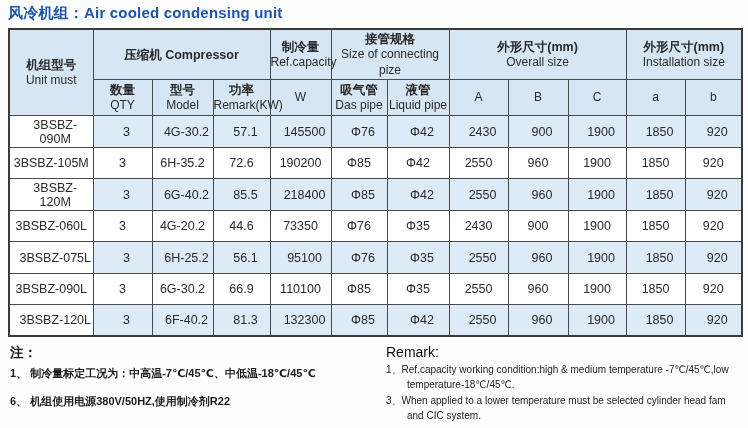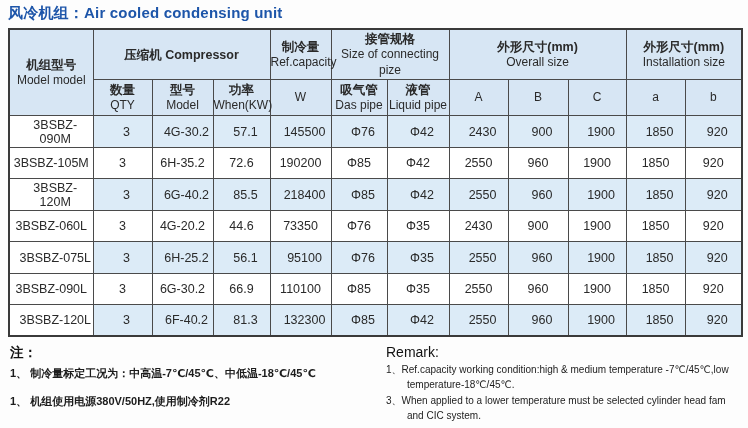--- a/index.html
+++ b/index.html
@@ -88,21 +88,21 @@
         <col style="width:59px">
       <col style="width:60px">
         <col style="width:58px">
         <col style="width:59px">
         <col style="width:57px">
     </colgroup>
     <thead>
       <tr>
         <th rowspan="2">
           <div class="cn">机组型号</div>
-          <div class="en">Model model</div>
+          <div class="en">Unit must</div>
         </th>
         <th colspan="3">
           <div class="cn">压缩机 Compressor</div>
         </th>
         <th>
           <div class="cn">制冷量</div>
           <div class="en">Ref.capacity</div>
         </th>
         <th colspan="2">
           <div class="cn">接管规格</div>
@@ -121,21 +121,21 @@
         <th>
           <div class="cn">数量</div>
           <div class="en">QTY</div>
         </th>
         <th>
           <div class="cn">型号</div>
           <div class="en">Model</div>
         </th>
         <th>
           <div class="cn">功率</div>
-          <div class="en">When(KW)</div>
+          <div class="en">Remark(KW)</div>
         </th>
         <th>W</th>
         <th>
           <div class="cn">吸气管</div>
           <div class="en">Das pipe</div>
         </th>
         <th>
           <div class="cn">液管</div>
           <div class="en">Liquid pipe</div>
         </th>
@@ -245,21 +245,21 @@
         <td>1850</td>
         <td>920</td>
       </tr>
     </tbody>
   </table>
 
   <div class="notes">
     <div class="notes-cn">
       <div class="note-heading">注：</div>
       <div class="note-item">1、 制冷量标定工况为：中高温-7℃/45℃、中低温-18℃/45℃</div>
-      <div class="note-item">1、 机组使用电源380V/50HZ,使用制冷剂R22</div>
+      <div class="note-item">6、 机组使用电源380V/50HZ,使用制冷剂R22</div>
 
     </div>
     <div class="notes-en">
       <div class="note-heading">Remark:</div>
       <div class="note-item">1、Ref.capacity working condition:high &amp; medium temperature -7℃/45℃,low temperature-18℃/45℃.</div>
       <div class="note-item">3、When applied to a lower temperature must be selected cylinder head fam and CIC system.</div>
     </div>
   </div>
 
 </div>

